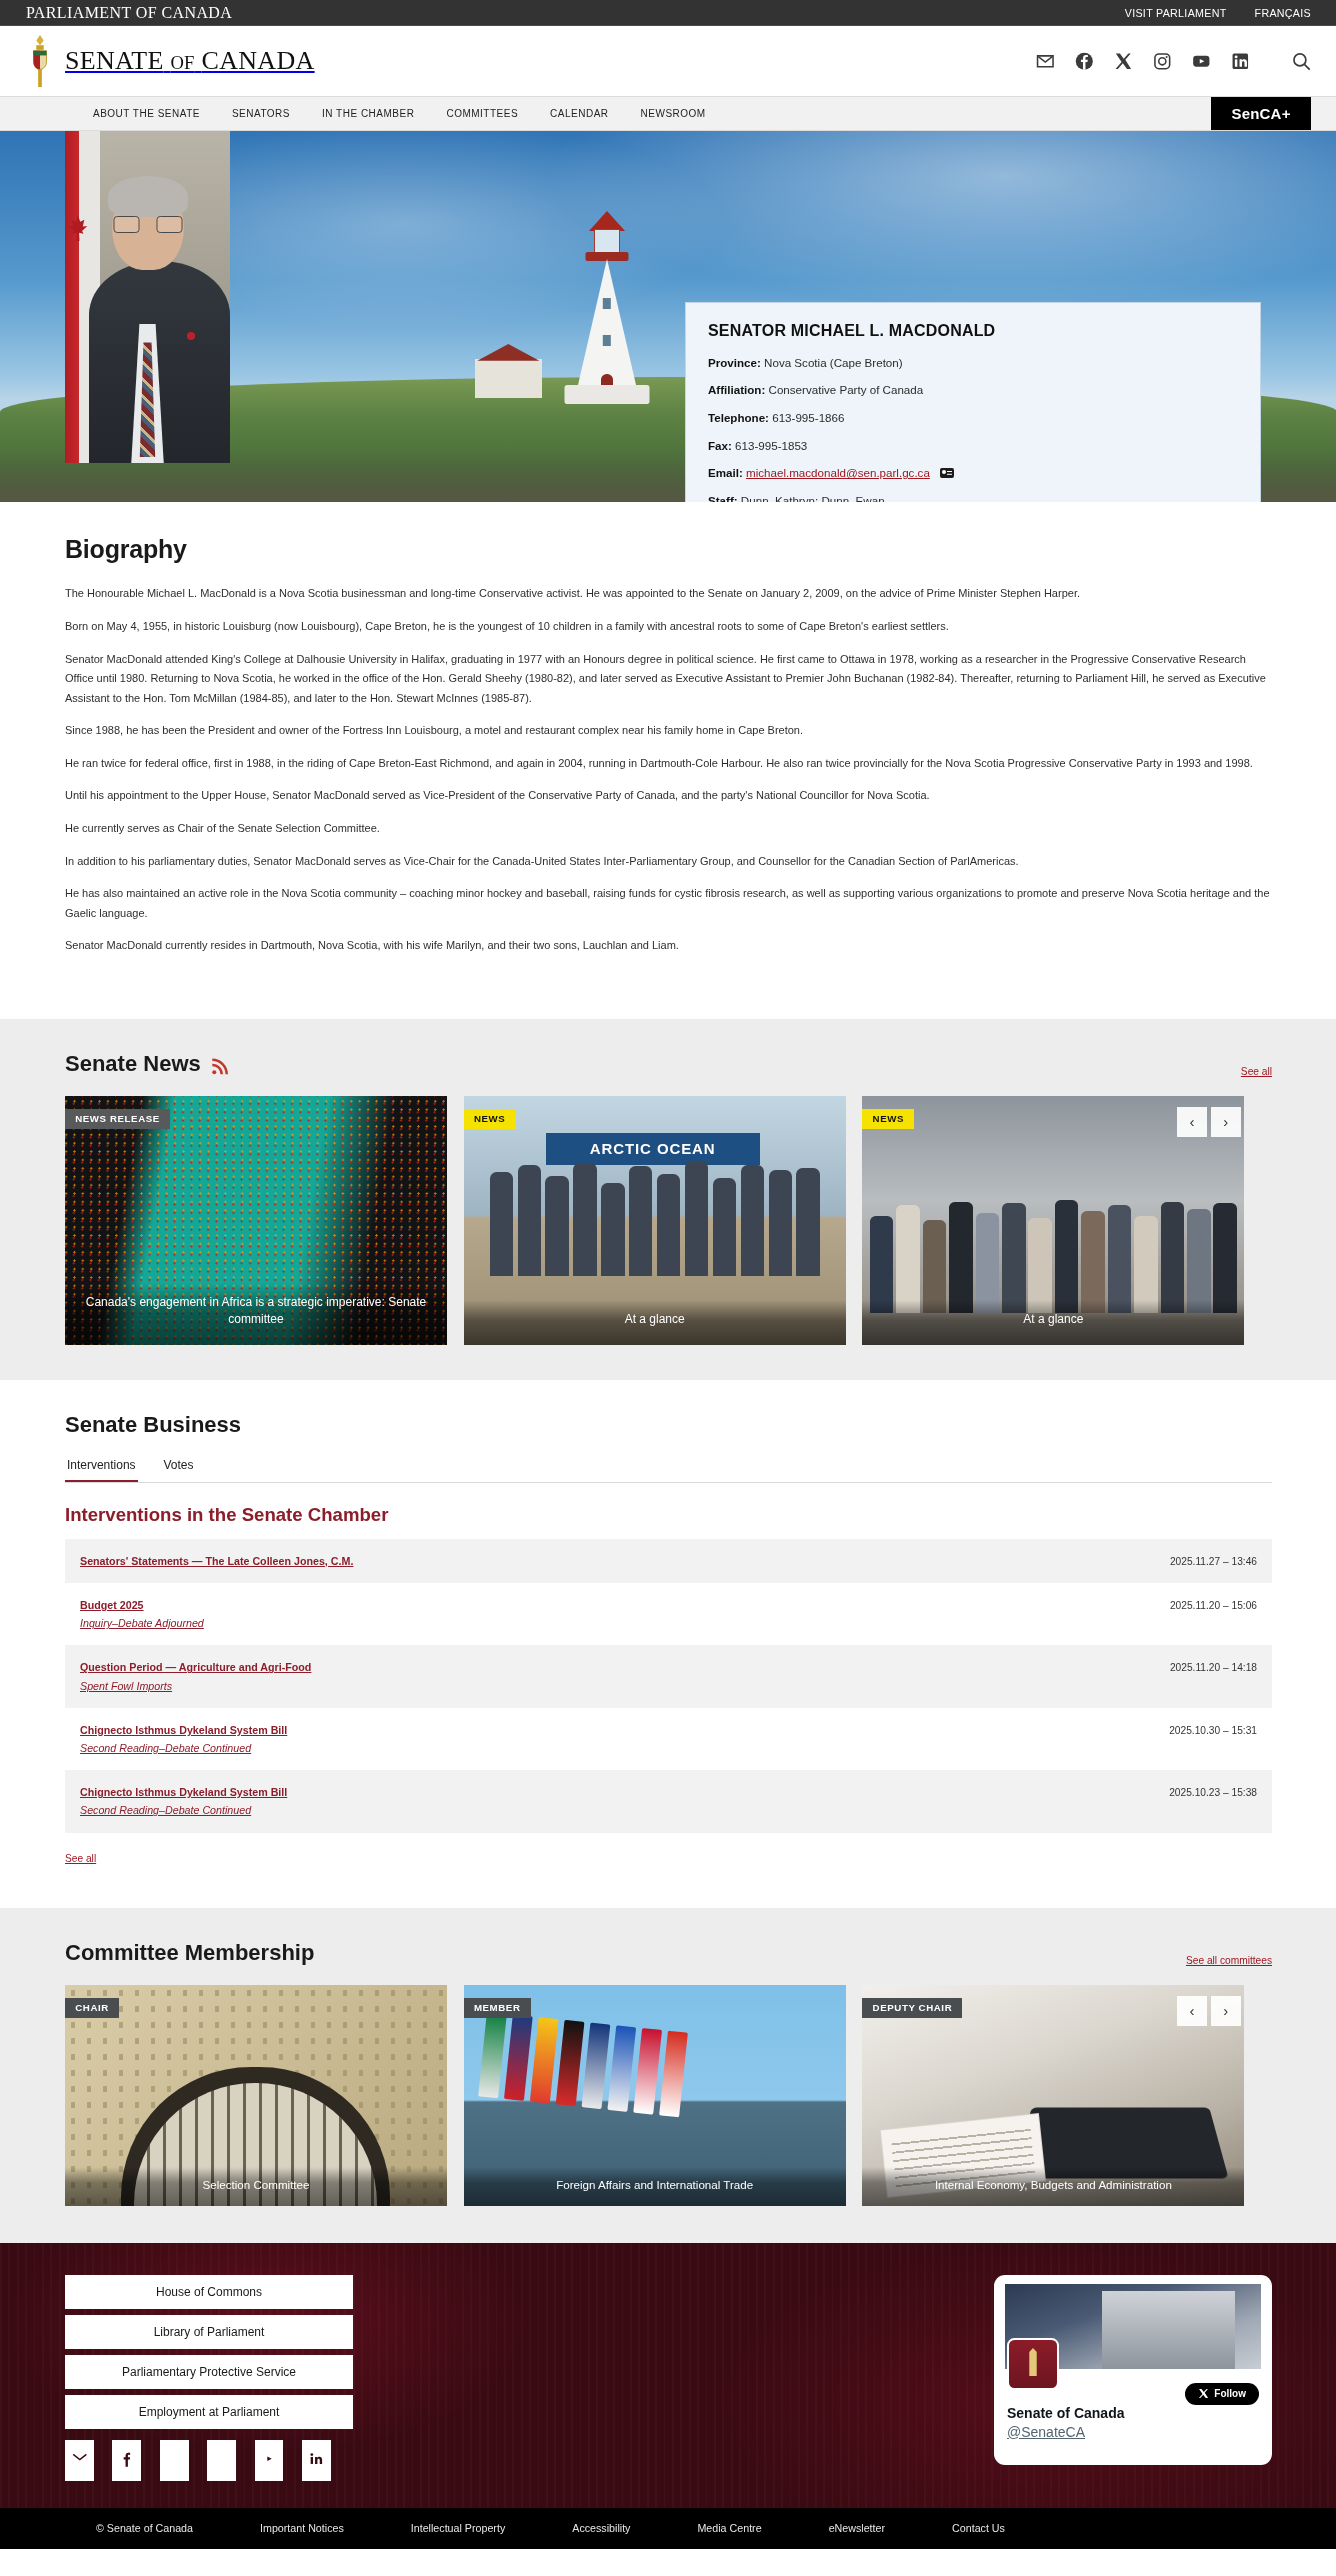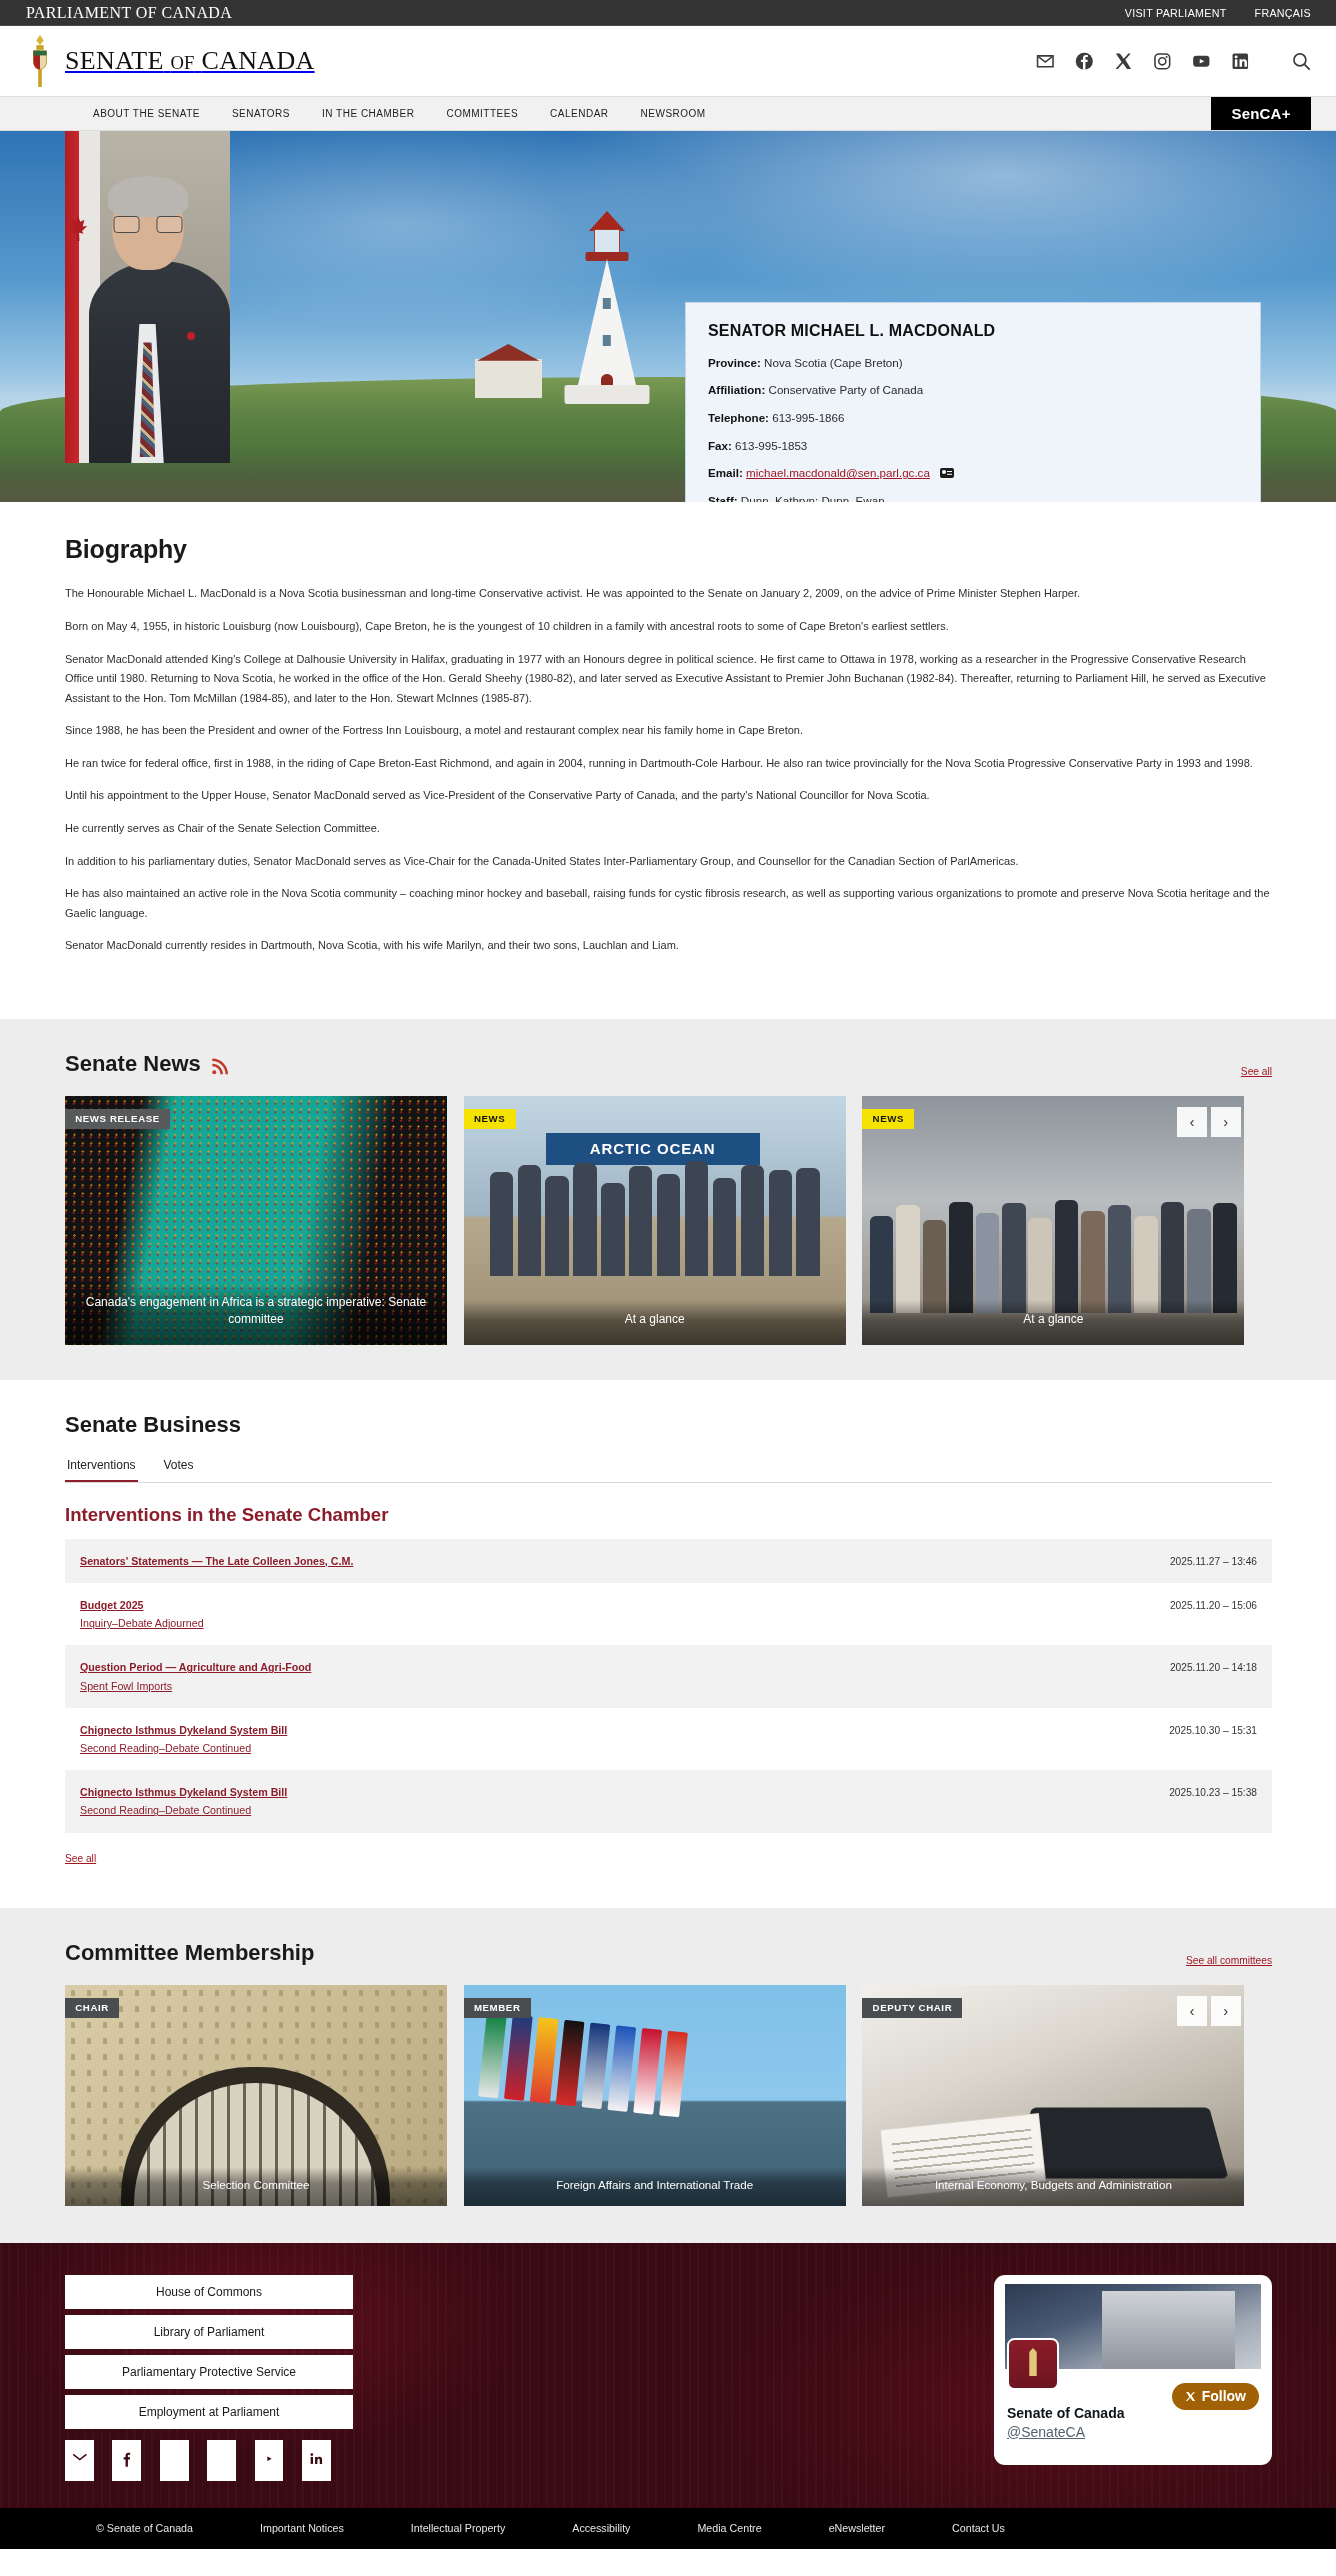--- a/index.html
+++ b/index.html
@@ -270,21 +270,21 @@
   .tab { padding: 5.6px 1.9px 8.4px 1.9px; font-size: 12px; color: #222; cursor: pointer; }
   .tab.active { border-bottom: 2.8px solid #8c1d2a; font-weight: 400; }
   .business h3 { font-size: 18.6px; font-weight: bold; color:#8c1d2a; margin-bottom: 13px; }
   .iv-row {
     display: flex; align-items: flex-start;
     padding: 13px 15px; font-size: 10.7px; line-height: 1.7;
   }
   .iv-row:nth-child(odd) { background: #f2f2f2; }
   .iv-left a { display:block; color:#8c1d2a; text-decoration: underline; }
   .iv-left .iv-title { font-weight: bold; }
-  .iv-left .iv-sub { font-weight: 400; }
+  .iv-left .iv-sub { font-weight: 400; font-style: italic; }
   .iv-date { margin-left: auto; font-size: 10.2px; color: #333; white-space: nowrap; padding-top: 0.9px;}
   .see-all-link { display:inline-block; margin-top: 20.4px; font-size: 10.2px; color: #a01721; text-decoration: underline; }
 
   
   .committees { background: #ededed; padding: 32px 65px 37px 65px; }
   .committees h2 { font-size: 22px; font-weight: bold; color:#1a1a1a; }
   .cm-card { position: relative; width: 382px; height: 221px; overflow: hidden; }
   .cm-1 { background: linear-gradient(135deg,#d9cda9 0%, #cdbf98 40%, #b8a87f 100%); }
   .cm-1 .dots { position:absolute; inset:0; background-image: radial-gradient(ellipse 3.7px 5.6px, rgba(150,132,92,.55) 60%, transparent 62%); background-size: 16px 16px; }
   .cm-1 .arch { position:absolute; left: 56px; bottom: 0; width: 269px; height: 139px; background: #2e2a22; border-radius: 130px 130px 0 0; }
@@ -325,22 +325,22 @@
     margin-left: auto; width: 278px; height: 190px;
     background: #fff; border-radius: 11px; overflow: hidden; position: relative;
     align-self: flex-start;
   }
   .tw-banner { height: 85px; background: linear-gradient(160deg,#2d3a52 0%, #4a5a74 35%, #9fa8b4 70%, #c8cdd4 100%); position: relative; margin: 9.3px 11px 0 11px; }
   .tw-banner:after { content:""; position:absolute; left: 38%; top: 7.4px; width: 52%; height: 78px; background: linear-gradient(180deg,#cfd3d8,#8d949d); }
   .tw-avatar { position:absolute; left: 13px; top: 63px; width: 52px; height: 52px; border-radius: 7.4px; background: linear-gradient(180deg,#8b1c28 0%,#6d1520 100%); border: 2.8px solid #fff; }
   .tw-avatar:after { content:""; position:absolute; left:50%; top: 8.4px; transform: translateX(-50%); width: 18.6px; height: 28px; background:#e4c87a; clip-path: polygon(50% 0,70% 14%,70% 100%,30% 100%,30% 14%); }
   .tw-follow {
     position:absolute; right: 13px; top: 108px;
-    background: #a16207; color:#fff; border-radius: 927px;
-    font-size: 14px; font-weight: bold; padding: 5.6px 13px;
+    background: #000000; color:#fff; border-radius: 927px;
+    font-size: 10px; font-weight: bold; padding: 5.6px 13px;
     display:flex; align-items:center; gap: 5.6px;
   }
   .tw-name { position:absolute; left: 13px; top: 130px; font-size: 14px; font-weight: bold; color:#0f1419;}
   .tw-handle { position:absolute; left: 13px; top: 149px; font-size: 14px; color:#536471; text-decoration: underline;}
   .footer-social-row { padding: 5.6px 0 16.7px 0; display:flex; gap: 18.6px; }
   .footer-bottom {
     background: #000; height: 41px;
     display: flex; align-items: center; padding: 0 96px; gap: 0;
   }
   .footer-bottom a, .footer-bottom span {

